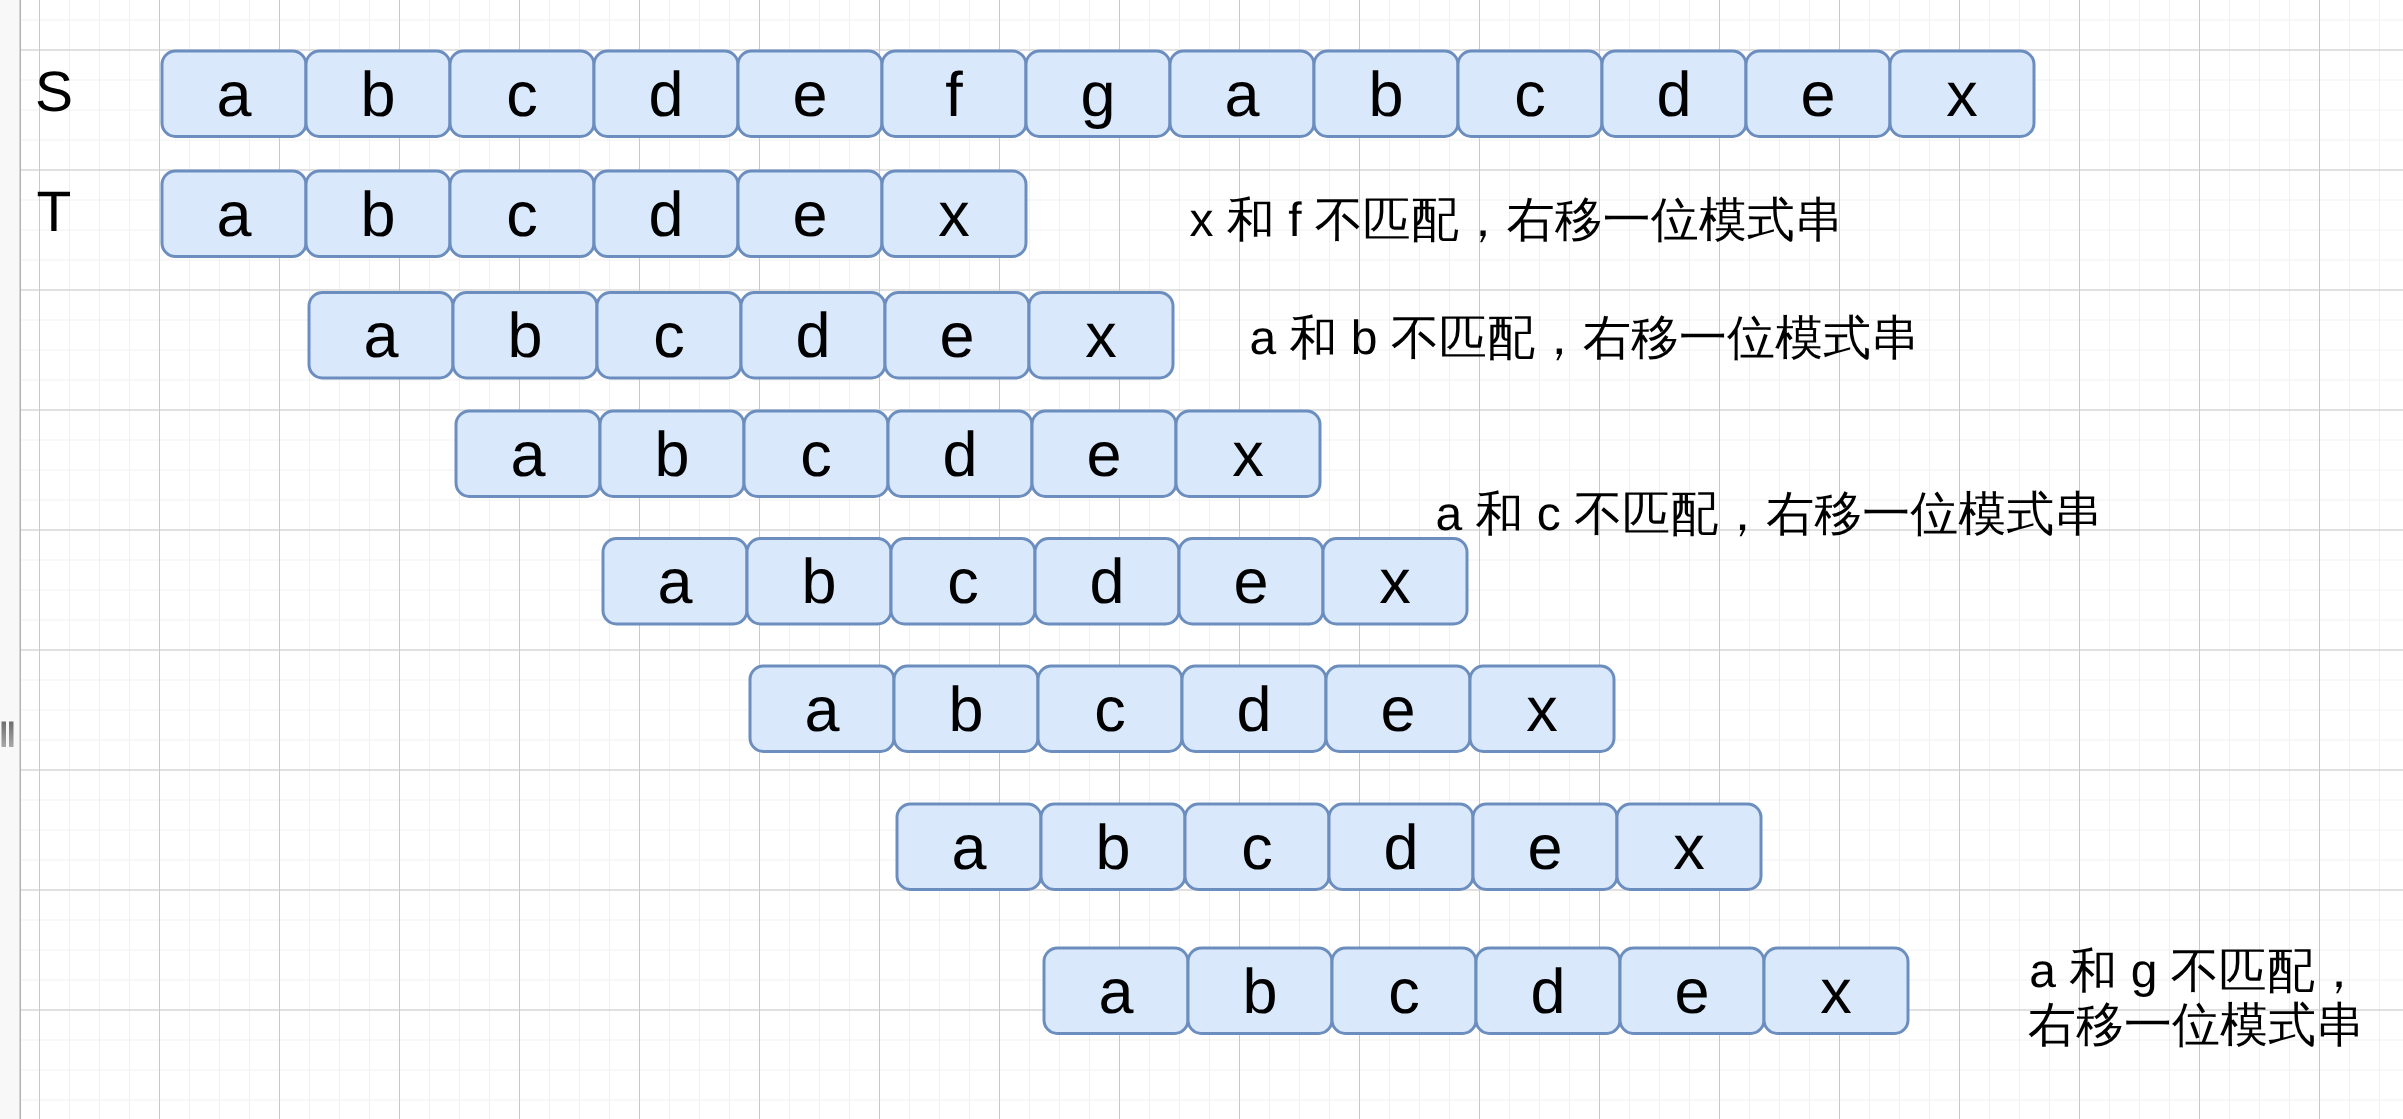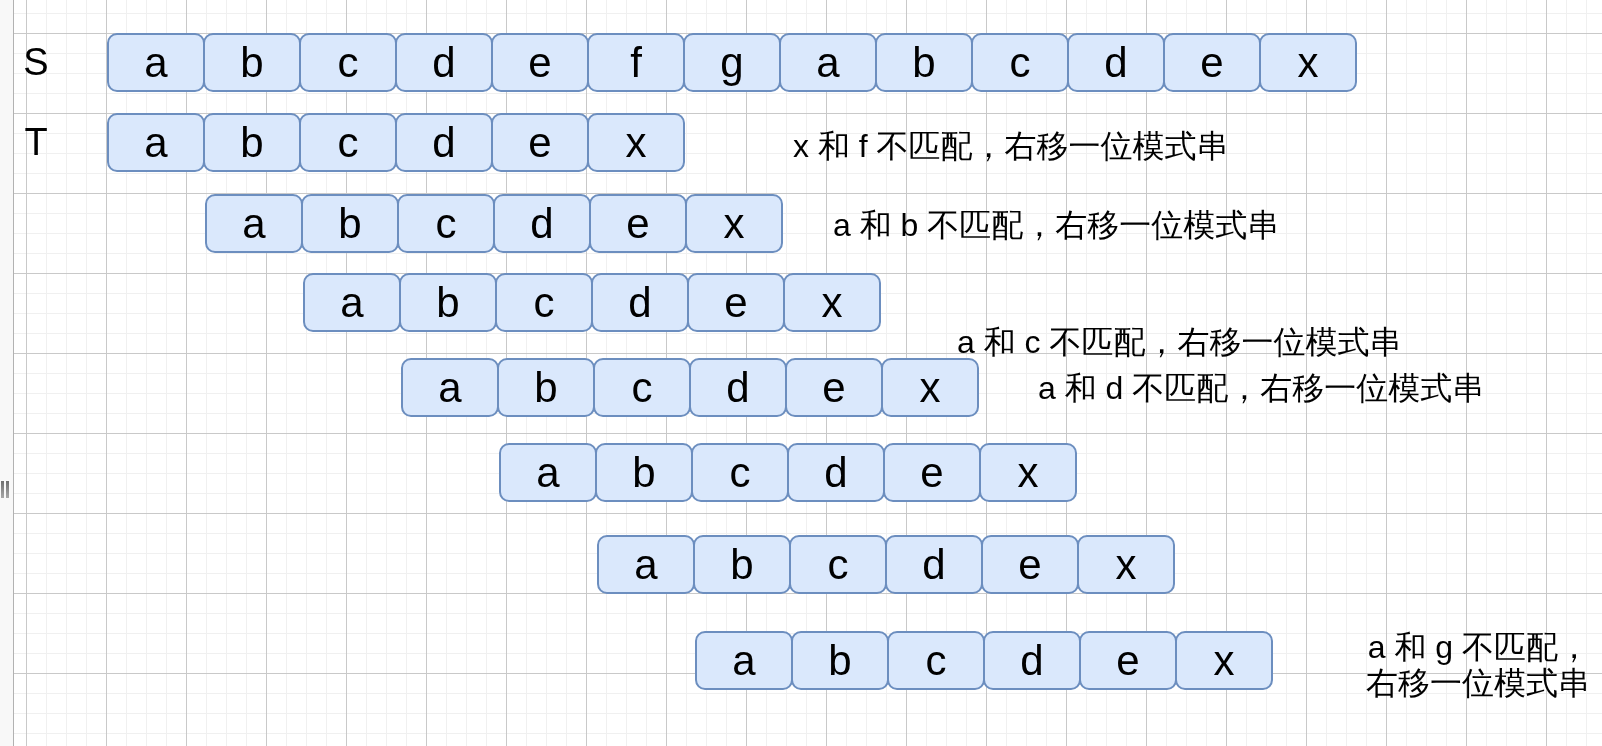--- a/index.html
+++ b/index.html
@@ -77,21 +77,21 @@
   .annotation {
     position: absolute;
     font-size: 32px;
     color: #000000;
     line-height: 36px;
     white-space: nowrap;
     z-index: 2;
   }
   .annotation.wrapped {
     white-space: normal;
-    text-align: right;
+    text-align: center;
     line-height: 36px;
   }
 </style>
 </head>
 <body>
 
 <div id="canvas">
   <div class="gutter"></div>
   <div class="resize-handle">
     <span></span>
@@ -142,21 +142,20 @@
     </div>
     <div class="annotation" style="left: 957px; top: 280px; margin-top: 44px;">a 和 c 不匹配，右移一位模式串</div>
     <div class="cells" style="left: 401px; top: 358px;">
       <div class="box">a</div>
       <div class="box">b</div>
       <div class="box">c</div>
       <div class="box">d</div>
       <div class="box">e</div>
       <div class="box">x</div>
     </div>
-    <div class="annotation" style="left: 1038px; top: 370px;">a 和 d 不匹配，右移一位模式串</div>
     <div class="cells" style="left: 499px; top: 443px;">
       <div class="box">a</div>
       <div class="box">b</div>
       <div class="box">c</div>
       <div class="box">d</div>
       <div class="box">e</div>
       <div class="box">x</div>
     </div>
     <div class="cells" style="left: 597px; top: 535px;">
       <div class="box">a</div>

